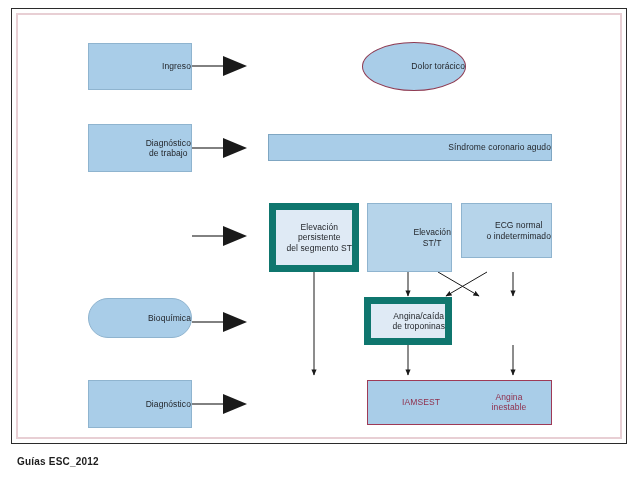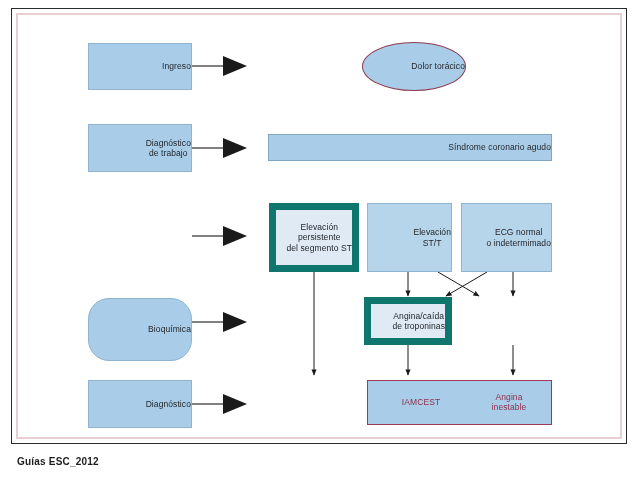--- a/index.html
+++ b/index.html
@@ -206,21 +206,21 @@
     <div class="node stage-box" id="stage-ingreso" style="left:88px; top:43px; width:104px; height:47px;">
       <span class="txt">Ingreso</span>
     </div>
 
     <div class="node stage-box" id="stage-diag-trabajo" style="left:88px; top:124px; width:104px; height:48px;">
       <span class="txt">Diagnóstico
 de trabajo</span>
     </div>
 
 
-    <div class="node stage-box" id="stage-bioquimica" style="left:88px; top:298px; width:104px; height:63px;border-radius:21px;">
+    <div class="node stage-box" id="stage-bioquimica" style="left:88px; top:298px; width:104px; height:40px;border-radius:21px;">
       <span class="txt">Bioquímica</span>
     </div>
 
     <div class="node stage-box" id="stage-diagnostico" style="left:88px; top:380px; width:104px; height:48px;">
       <span class="txt">Diagnóstico</span>
     </div>
 
     <div class="node" id="node-chest-pain" style="left:362px; top:42px; width:104px; height:49px;">
       <span class="txt">Dolor torácico</span>
     </div>
@@ -233,34 +233,34 @@
       <span class="txt">Elevación
 persistente
 del segmento ST</span>
     </div>
 
     <div class="node mid-box" id="node-stt" style="left:367px; top:203px; width:85px; height:69px;">
       <span class="txt">Elevación
 ST/T</span>
     </div>
 
-    <div class="node mid-box" id="node-ecg-normal" style="left:461px; top:203px; width:91px; height:69px;">
+    <div class="node mid-box" id="node-ecg-normal" style="left:461px; top:203px; width:91px; height:55px;">
       <span class="txt">ECG normal
 o indetermimado</span>
     </div>
 
     <div class="node pale-box" id="node-trop-rise" style="left:364px; top:297px; width:88px; height:48px;">
       <span class="txt">Angina/caída
 de troponinas</span>
     </div>
 
 
 
     <div class="node" id="node-final-highlight" style="left:367px; top:380px; width:185px; height:45px;">
-      <span class="final-label" id="label-nstemi" style="left:10px; top:16px; width:86px;">IAMCEST</span>
+      <span class="final-label" id="label-nstemi" style="left:10px; top:16px; width:86px;">IAMSEST</span>
       <span class="final-label" id="label-angina" style="left:104px; top:11px; width:74px;">Angina
 inestable</span>
     </div>
 
   </div>
 
   <div id="caption">Guías ESC_2012</div>
 
 </div>
 

